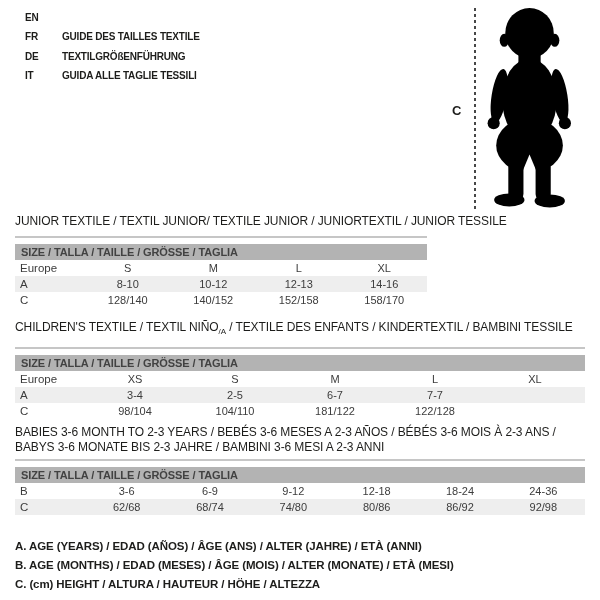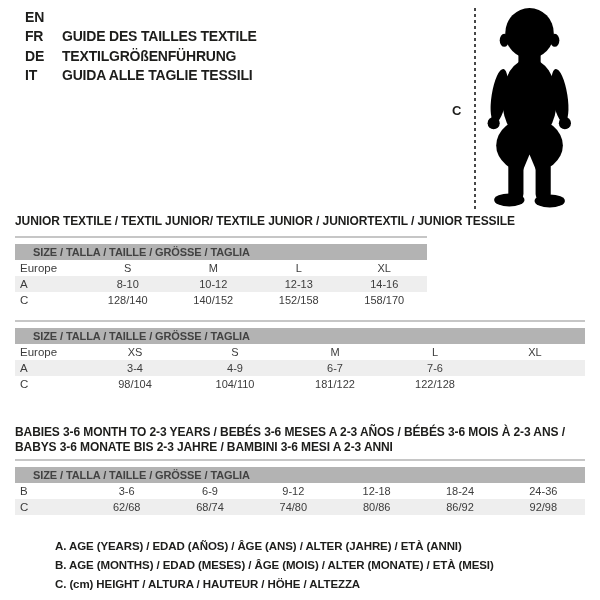--- a/index.html
+++ b/index.html
@@ -10,54 +10,54 @@
     --cell-text:#3c3c3c;
     --silhouette:#000000;
   }
   html,body{margin:0;padding:0;background:#fff;}
   .page{
     position:relative;width:600px;height:600px;background:#fff;overflow:hidden;
     font-family:"Liberation Sans","DejaVu Sans",sans-serif;color:var(--text);
   }
   
   .lang-list{position:absolute;left:25px;top:8px;}
-  .lang-row{display:flex;line-height:19.4px;font-size:14px;font-weight:bold;letter-spacing:-0.2px;}
+  .lang-row{display:flex;line-height:19.4px;font-size:10px;font-weight:bold;letter-spacing:-0.2px;}
   .lang-code{width:37px;flex:0 0 37px;}
   
   .figure{position:absolute;left:440px;top:0;width:160px;height:220px;}
   .marker-label{position:absolute;left:12px;top:103px;font-size:13px;font-weight:bold;}
   .marker-line{
     position:absolute;left:34px;top:8px;width:2px;height:202px;
     background:repeating-linear-gradient(to bottom,#474747 0 3px,transparent 3px 6px);
   }
   .baby-svg{position:absolute;left:39px;top:6px;}
   
   .size-section{position:absolute;left:15px;}
   .sec-heading{
-    margin:0 0 8px 0;font-size:12px;line-height:14px;font-weight:bold;
+    margin:0 0 8px 0;font-size:12px;line-height:14px;font-weight:normal;
     letter-spacing:-0.1px;white-space:nowrap;
   }
   .sec-heading .subscript{font-size:8px;vertical-align:sub;}
   .w-narrow{width:412px;}
   .w-wide{width:570px;}
   .rule{height:2px;background:var(--rule);margin-bottom:6px;}
   .thead{
     height:16px;line-height:16px;background:var(--table-header-bg);
-    font-size:11px;font-weight:bold;color:#424242;padding-left:18px;
+    font-size:11px;font-weight:bold;color:#424242;padding-left:6px;
     letter-spacing:-0.1px;
   }
   .trow{display:grid;height:16px;line-height:16px;font-size:11px;color:var(--cell-text);}
   .cols4{grid-template-columns:70px repeat(4,1fr);}
   .cols5{grid-template-columns:70px repeat(5,1fr);}
   .cols6{grid-template-columns:70px repeat(6,1fr);}
   .trow.shaded{background:var(--row-shaded-bg);}
   .cell{text-align:center;overflow:hidden;}
   .cell.label{text-align:left;padding-left:5px;font-size:11.5px;}
   
-  .notes{position:absolute;left:15px;top:537px;margin-left:40px;}
+  .notes{position:absolute;left:15px;top:537px;}
   .note-line{font-size:11.5px;line-height:19px;font-weight:bold;letter-spacing:-0.1px;white-space:nowrap;}
 </style>
 </head>
 <body>
 
 <div class="page">
 
   <div class="lang-list">
     <div class="lang-row">
       <span class="lang-code">EN</span>
@@ -121,36 +121,37 @@
     <div class="trow cols4">
       <span class="cell label">C</span>
       <span class="cell">128/140</span>
       <span class="cell">140/152</span>
       <span class="cell">152/158</span>
       <span class="cell">158/170</span>
     </div>
   </section>
 
   <section class="size-section w-wide" style="top:320px">
+    <h2 class="sec-heading"><span>CHILDREN'S TEXTILE / TEXTIL NIÑO</span><span class="subscript">/A</span><span> / TEXTILE DES ENFANTS / KINDERTEXTIL / BAMBINI TESSILE</span></h2>
     <div class="rule"></div>
     <div class="thead">SIZE / TALLA / TAILLE / GRÖSSE / TAGLIA</div>
     <div class="trow cols5">
       <span class="cell label">Europe</span>
       <span class="cell">XS</span>
       <span class="cell">S</span>
       <span class="cell">M</span>
       <span class="cell">L</span>
       <span class="cell">XL</span>
     </div>
     <div class="trow cols5 shaded">
       <span class="cell label">A</span>
       <span class="cell">3-4</span>
-      <span class="cell">4-9</span>
+      <span class="cell">2-5</span>
       <span class="cell">6-7</span>
-      <span class="cell">7-6</span>
+      <span class="cell">7-7</span>
     </div>
     <div class="trow cols5">
       <span class="cell label">C</span>
       <span class="cell">98/104</span>
       <span class="cell">104/110</span>
       <span class="cell">181/122</span>
       <span class="cell">122/128</span>
     </div>
   </section>
 

